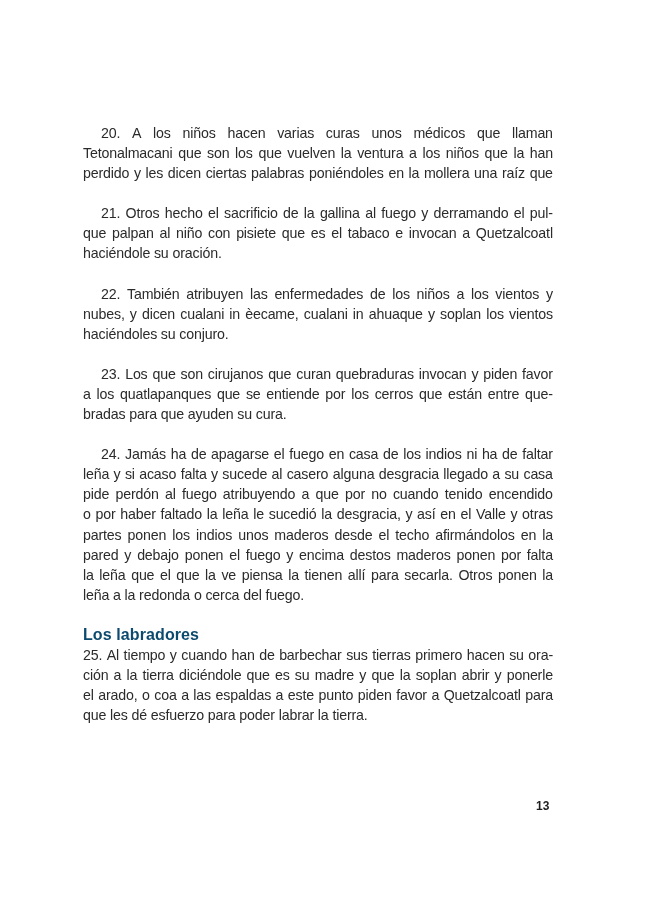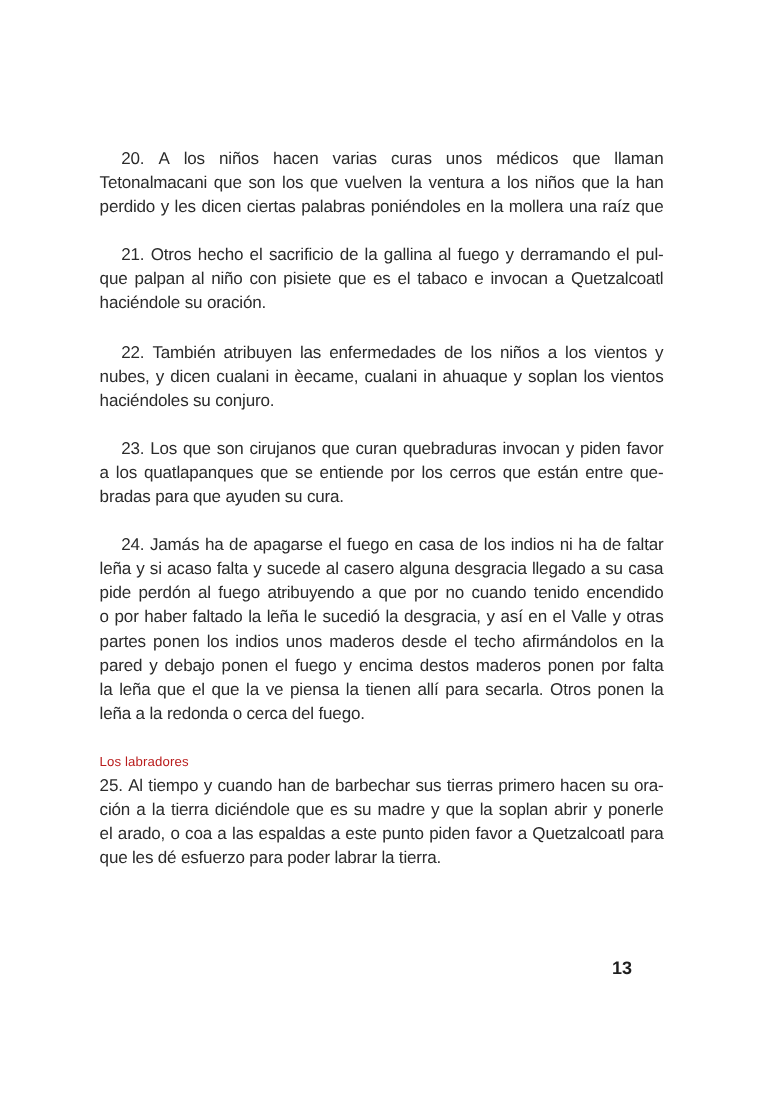--- a/index.html
+++ b/index.html
@@ -29,33 +29,33 @@
       letter-spacing: -0.15px;
     }
     .indent {
       padding-left: 18px;
     }
     .gap {
       height: 20px;
     }
     .heading {
       margin: 0;
-      font-weight: normal;
-      font-size: 11px;
+      font-weight: bold;
+      font-size: 16px;
       line-height: 20px;
-      color: #b91c1c;
+      color: #0c4a6e;
       letter-spacing: 0.1px;
       margin-top: 3px;
     }
     .page-number {
       position: absolute;
-      left: 510px;
+      left: 536px;
       top: 799px;
       font-weight: bold;
-      font-size: 15px;
+      font-size: 12px;
       color: #1e1e1e;
     }
     
     .jline {
       display: flex;
       justify-content: space-between;
       white-space: nowrap;
       height: 20.1px;
       line-height: 20.1px;
     }

